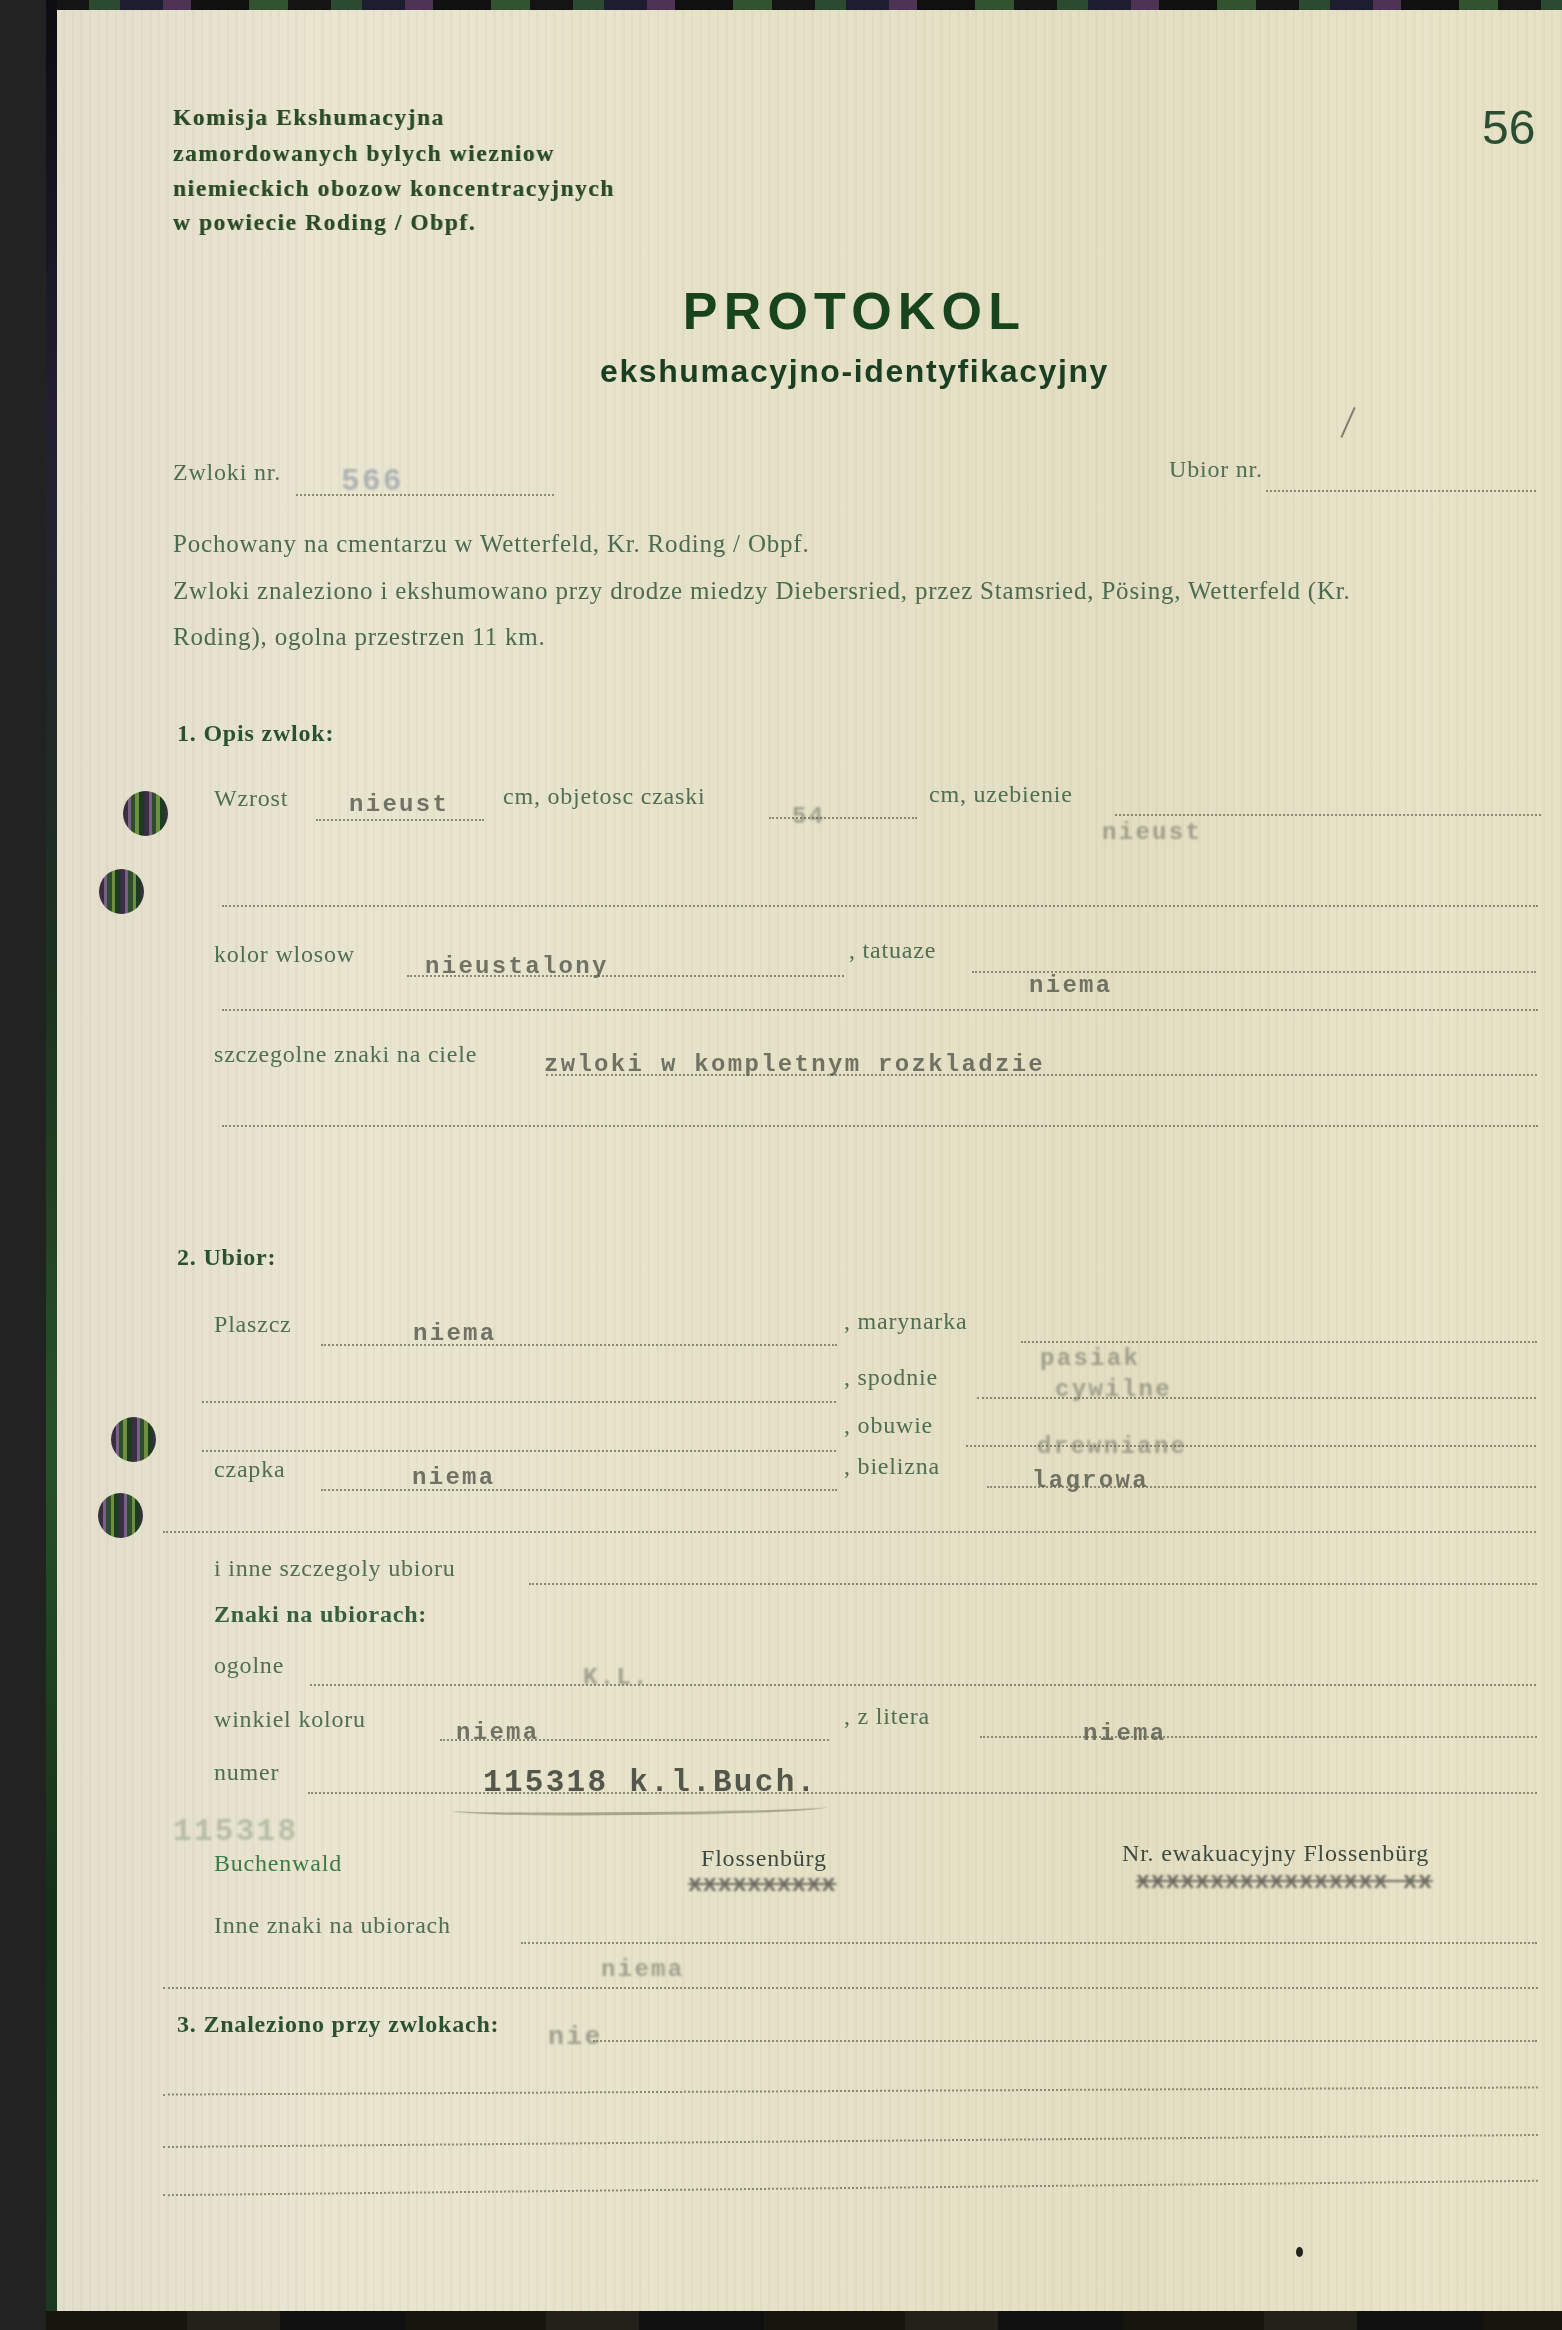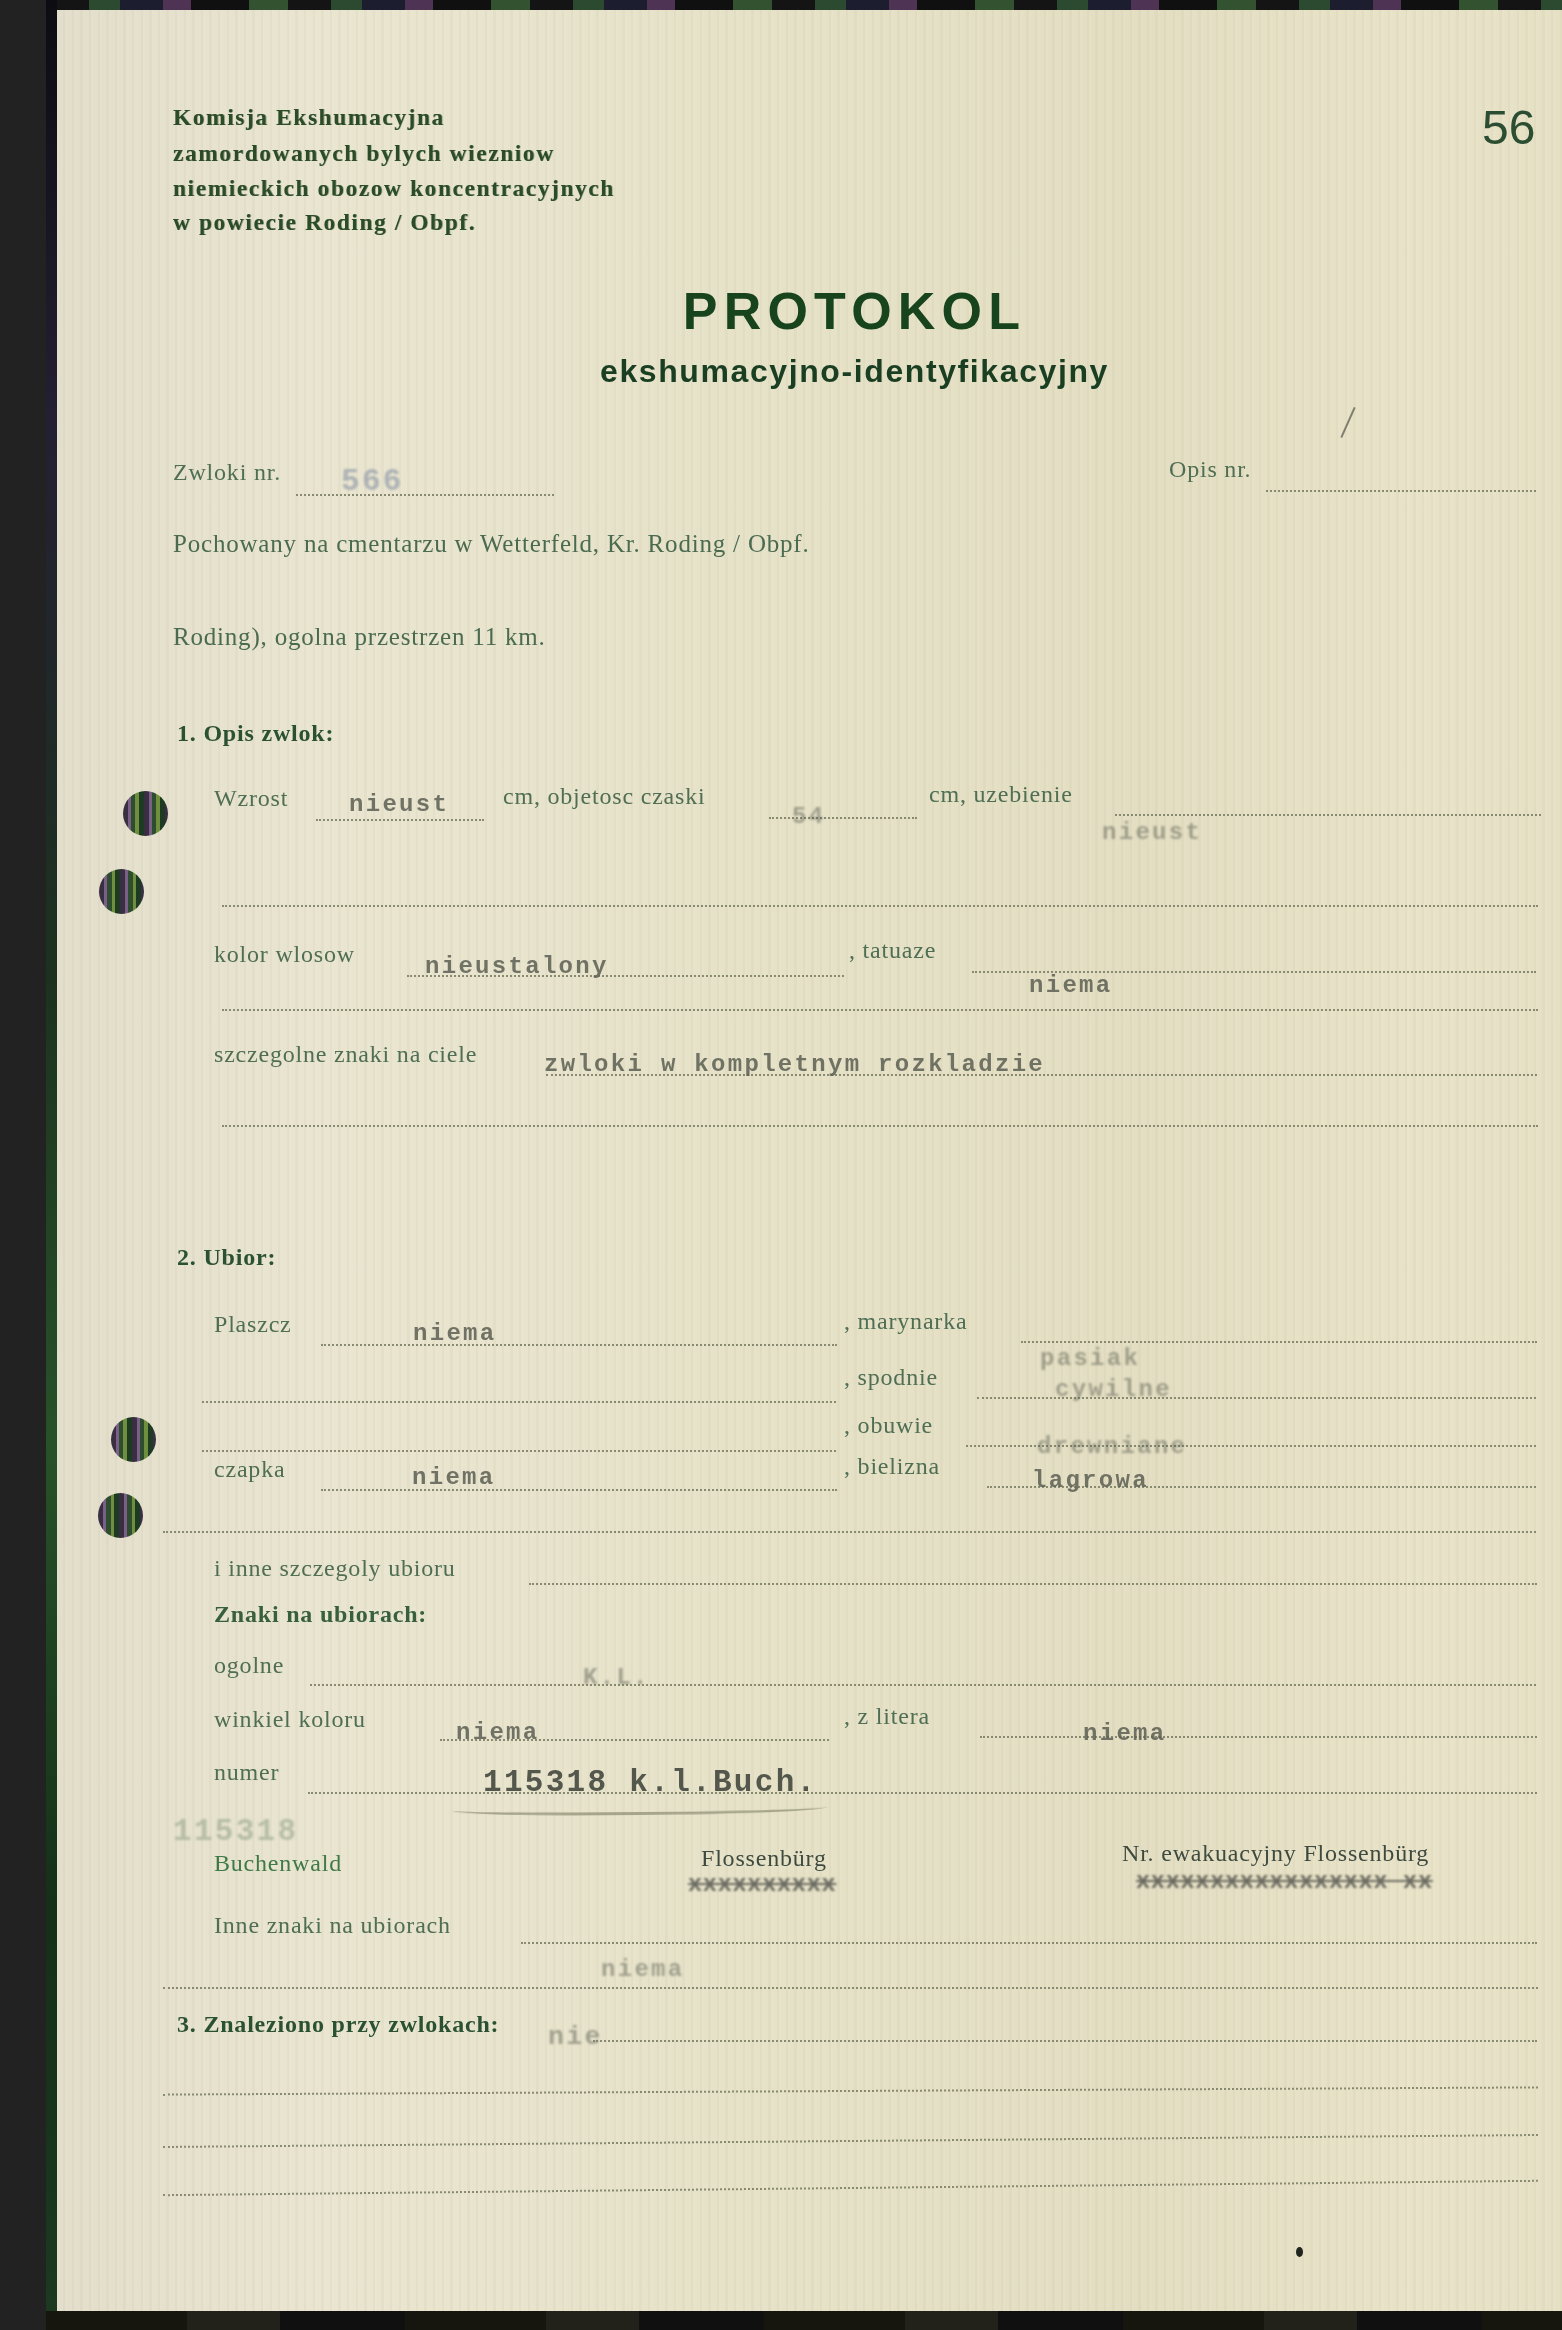--- a/index.html
+++ b/index.html
@@ -61,24 +61,25 @@
   <div style="position:absolute;left:1436px;top:100px;font-family:'Liberation Sans',sans-serif;font-size:48px;color:#2b4e33;">56</div>
 
   <div class="title" style="top:281px;font-size:52px;letter-spacing:6.2px;color:#17431d;">PROTOKOL</div>
   <div class="title" style="top:353px;font-size:32px;letter-spacing:1.6px;color:#1a3e21;">ekshumacyjno-identyfikacyjny</div>
 
   <div class="penmark" style="left:1301px;top:406px;"></div>
 
   <div class="lbl" style="left:127px;top:459px;">Zwloki nr.</div>
   <div class="dot" style="left:250px;top:494px;width:258px;"></div>
   <div class="typed blue" style="left:295px;top:464px;font-size:31px;">566</div>
-  <div class="lbl" style="left:1123px;top:456px;">Opis nr.</div>
+  <div class="lbl" style="left:1123px;top:456px;">Ubior nr.</div>
   <div class="dot" style="left:1220px;top:490px;width:270px;"></div>
 
   <div class="para" style="left:127px;top:530px;">Pochowany na cmentarzu w Wetterfeld, Kr. Roding / Obpf.</div>
+  <div class="para" style="left:127px;top:577px;">Zwloki znaleziono i ekshumowano przy drodze miedzy Diebersried, przez Stamsried, Pösing, Wetterfeld (Kr.</div>
   <div class="para" style="left:127px;top:623px;">Roding), ogolna przestrzen 11 km.</div>
 
   <div class="h" style="left:131px;top:720px;">1. Opis zwlok:</div>
 
   <div class="lbl" style="left:168px;top:785px;">Wzrost</div>
   <div class="dot" style="left:270px;top:819px;width:168px;"></div>
   <div class="typed" style="left:303px;top:791px;">nieust</div>
   <div class="lbl" style="left:457px;top:783px;">cm, objetosc czaski</div>
   <div class="dot" style="left:723px;top:817px;width:148px;"></div>
   <div class="typed faint" style="left:746px;top:803px;">54</div>

